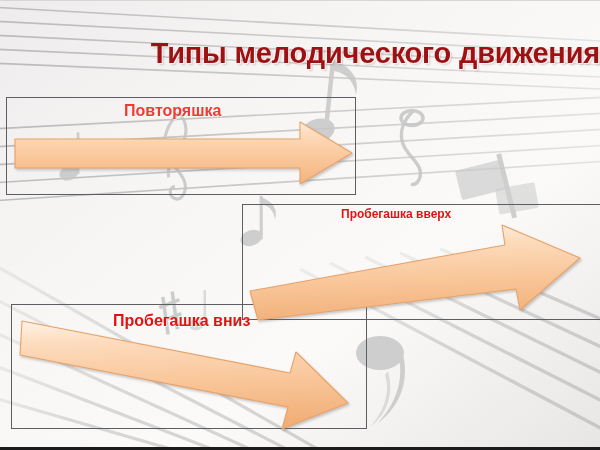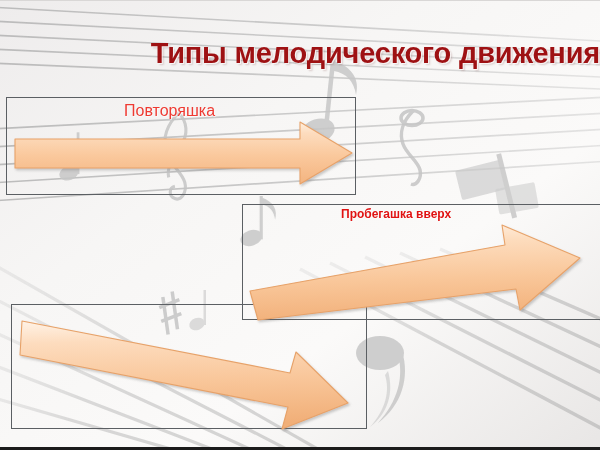--- a/index.html
+++ b/index.html
@@ -54,21 +54,21 @@
   
   .lbl {
     position: absolute;
     color: #e21313;
     white-space: nowrap;
     text-shadow: 0.6px 0.6px 0 rgba(255,255,255,0.6);
   }
   #label-1 {
     left: 124px; top: 101px;
     font-size: 16px;
-    font-weight: normal;
+    font-weight: bold;
     color: #ee3a32;
   }
   #label-2 {
     left: 341px; top: 206px;
     font-size: 12px;
     font-weight: bold;
     color: #e01212;
   }
   #label-3 {
     left: 113px; top: 311px;
@@ -243,14 +243,15 @@
       <path d="M250 290 L505 244 L502 224 L580 257 L520 309 L516 288 L258 319 Z" fill="url(#arrowGradUp)" stroke="#E7A269" stroke-width="1.1" stroke-linejoin="round"></path>
     </g>
 
     <g filter="url(#arrowShadow)">
       <path d="M22 320 L290 372 L296 351 L348 402 L282 428 L288 406 L20 354 Z" fill="url(#arrowGradDown)" stroke="#E7A269" stroke-width="1.1" stroke-linejoin="round"></path>
     </g>
   </svg>
 
   <div class="lbl" id="label-1">Повторяшка</div>
   <div class="lbl" id="label-2">Пробегашка вверх</div>
+  <div class="lbl" id="label-3">Пробегашка вниз</div>
 
 </div>
 
 </body></html>

